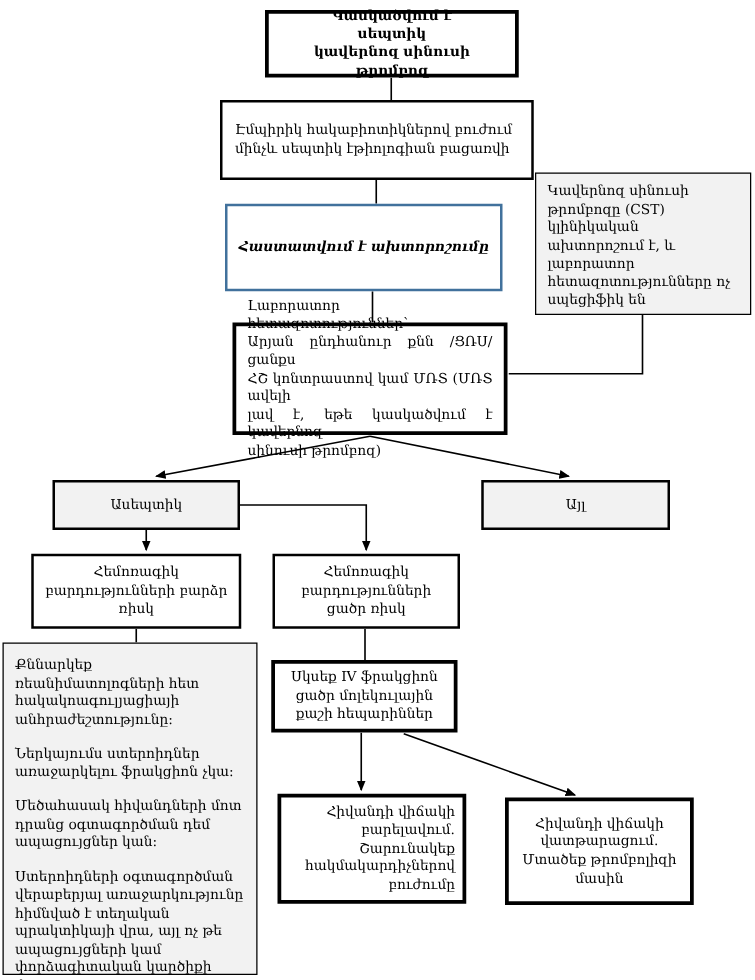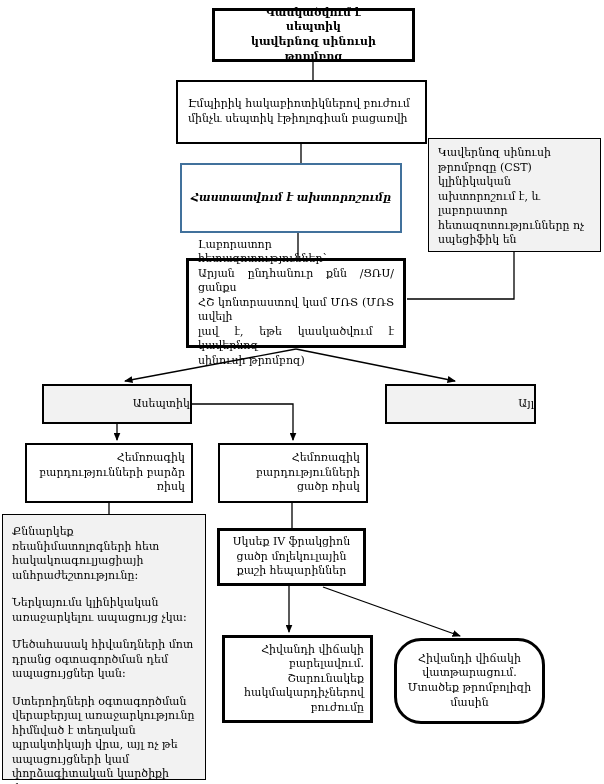--- a/index.html
+++ b/index.html
@@ -5,39 +5,39 @@
   html,body{margin:0;padding:0;background:#fff;}
   .canvas{
     position:relative;width:604px;height:784px;background:#fff;overflow:hidden;
     font-family:"DejaVu Serif","DejaVu Sans",serif;
     color:#000;font-size:11px;line-height:1.32;
   }
   .connectors{position:absolute;left:0;top:0;width:604px;height:784px;}
   .box{position:absolute;box-sizing:border-box;background:#fff;display:flex;align-items:center;justify-content:center;text-align:center;}
   .box .txt{display:block;width:100%;}
   .thick{border:3px solid #000;}
-  .med{border:2px solid #000;text-align:right;}
+  .med{border:2px solid #000;}
   .thin{border:1px solid #000;}
   .gray{background:#F2F2F2;}
   .left{text-align:left;justify-content:flex-start;}
   .topalign{align-items:flex-start;}
 
   .b-suspect{left:212px;top:8px;width:203px;height:54px;font-weight:bold;padding:2px 36px;}
   .b-empiric{left:176px;top:80px;width:251px;height:64px;padding:4px 10px;text-align:left;}
   .b-confirm{left:180px;top:163px;width:222px;height:70px;border:2px solid #41719C;font-weight:bold;font-style:italic;}
   .b-cst{left:428px;top:138px;width:173px;height:114px;padding:7px 9px;}
   .b-lab{left:186px;top:258px;width:220px;height:90px;padding:5px 9px;flex-direction:column;justify-content:center;}
   .b-aseptic{left:42px;top:384px;width:150px;height:40px;}
   .b-other{left:385px;top:384px;width:151px;height:40px;}
   .b-highrisk{left:25px;top:443px;width:168px;height:60px;padding:2px 6px;}
   .b-lowrisk{left:218px;top:443px;width:150px;height:60px;padding:2px 6px;}
   .b-notes{left:2px;top:514px;width:204px;height:266px;padding:10px 9px;}
   .b-heparin{left:217px;top:528px;width:149px;height:58px;padding:2px 6px;}
   .b-improve{left:222px;top:635px;width:151px;height:88px;padding:2px 6px;text-align:right;}
-  .b-worsen{left:394px;top:638px;width:151px;height:86px;padding:2px 8px;border-radius:27px;}
+  .b-worsen{left:404px;top:638px;width:151px;height:86px;padding:2px 8px;}
 
   .jline{width:100%;text-align:justify;text-align-last:justify;}
   .jline.plain{text-align-last:left;}
   .notes-body{width:100%;}
   .notes-body p{margin:0 0 13px 0;}
   .notes-body p:last-child{margin-bottom:0;}
 </style>
 </head>
 <body>
 
@@ -101,21 +101,21 @@
     <span class="txt">Հեմոռագիկ բարդությունների բարձր ռիսկ</span>
   </div>
 
   <div class="box b-lowrisk med">
     <span class="txt">Հեմոռագիկ բարդությունների ցածր ռիսկ</span>
   </div>
 
   <div class="box b-notes thin gray left topalign">
     <div class="notes-body">
       <p>Քննարկեք ռեանիմատոլոգների հետ հակակոագուլյացիայի անհրաժեշտությունը:</p>
-      <p>Ներկայումս կլինիկական առաջարկելու ապացույց չկա:</p>
+      <p>Ներկայումս ստերոիդներ առաջարկելու ֆրակցիոն չկա:</p>
       <p>Մեծահասակ հիվանդների մոտ դրանց օգտագործման դեմ ապացույցներ կան:</p>
       <p>Ստերոիդների օգտագործման վերաբերյալ առաջարկությունը հիմնված է տեղական պրակտիկայի վրա, այլ ոչ թե ապացույցների կամ փորձագիտական կարծիքի վրա:</p>
     </div>
   </div>
 
   <div class="box b-heparin thick">
     <span class="txt">Սկսեք IV ֆրակցիոն ցածր մոլեկուլային քաշի հեպարիններ</span>
   </div>
 
   <div class="box b-improve thick">

